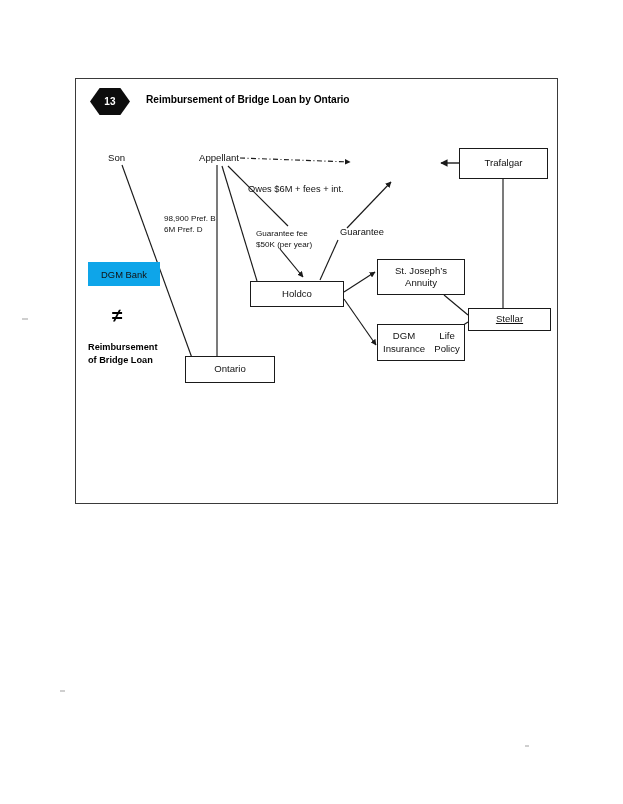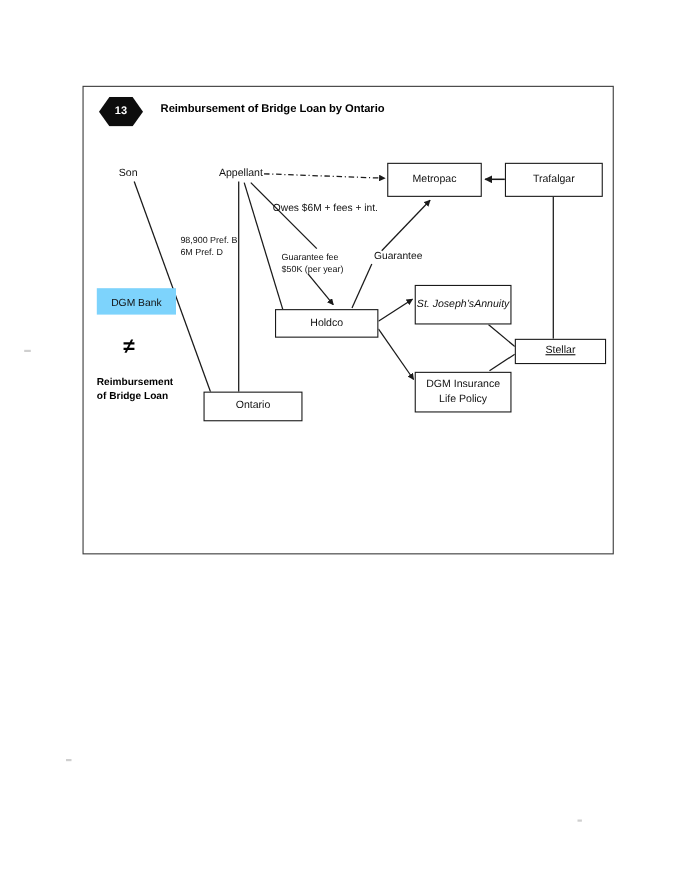--- a/index.html
+++ b/index.html
@@ -114,21 +114,21 @@
     font-size: 9.3px;
     text-align: right;
   }
   
   #dgm-bank-chip {
     position: absolute;
     left: 88px;
     top: 262px;
     width: 72px;
     height: 24px;
-    background: #7dd3fc;
+    background: #0ea5e9;
     display: flex;
     align-items: center;
     justify-content: center;
     font-size: 9.4px;
     color: #111111;
   }
   #not-equal {
     position: absolute;
     left: 112px;
     top: 306px;
@@ -219,46 +219,43 @@
     <line x1="444" y1="295" x2="468" y2="315" stroke="#1a1a1a" stroke-width="1.15"></line>
 
     
     <line x1="445" y1="337" x2="468" y2="322" stroke="#1a1a1a" stroke-width="1.15"></line>
   </svg>
 
   <div class="node-label" style="left:108px;top:152px;">Son</div>
 
   <div class="node-label" style="left:199px;top:152px;">Appellant</div>
 
-  <div class="box" style="left:352px;top:148px;width:86px;height:31px;">
-    <span>Metropac</span>
-  </div>
 
   <div class="box" style="left:250px;top:281px;width:94px;height:26px;">
     <span>Holdco</span>
   </div>
 
   <div class="box" style="left:459px;top:148px;width:89px;height:31px;">
     <span>Trafalgar</span>
   </div>
 
   <div class="box" style="left:185px;top:356px;width:90px;height:27px;">
     <span>Ontario</span>
   </div>
 
-  <div class="box" style="left:377px;top:259px;width:88px;height:36px;flex-direction:row;font-style:italic;">
+  <div class="box" style="left:377px;top:259px;width:88px;height:36px;flex-direction:column;">
     <span>St. Joseph’s</span>
     <span>Annuity</span>
   </div>
 
   <div class="box" style="left:468px;top:308px;width:83px;height:23px;text-decoration:underline;">
     <span>Stellar</span>
   </div>
 
-  <div class="box" style="left:377px;top:338px;width:88px;height:37px;flex-direction:column;">
+  <div class="box" style="left:377px;top:324px;width:88px;height:37px;flex-direction:row;">
     <span>DGM Insurance</span>
     <span>Life Policy</span>
   </div>
 
   <div class="annot mid" style="left:248px;top:184px;">Owes $6M + fees + int.</div>
 
   <div class="annot" style="left:164px;top:213px;">
     <div>98,900 Pref. B</div>
     <div>6M Pref. D</div>
   </div>

